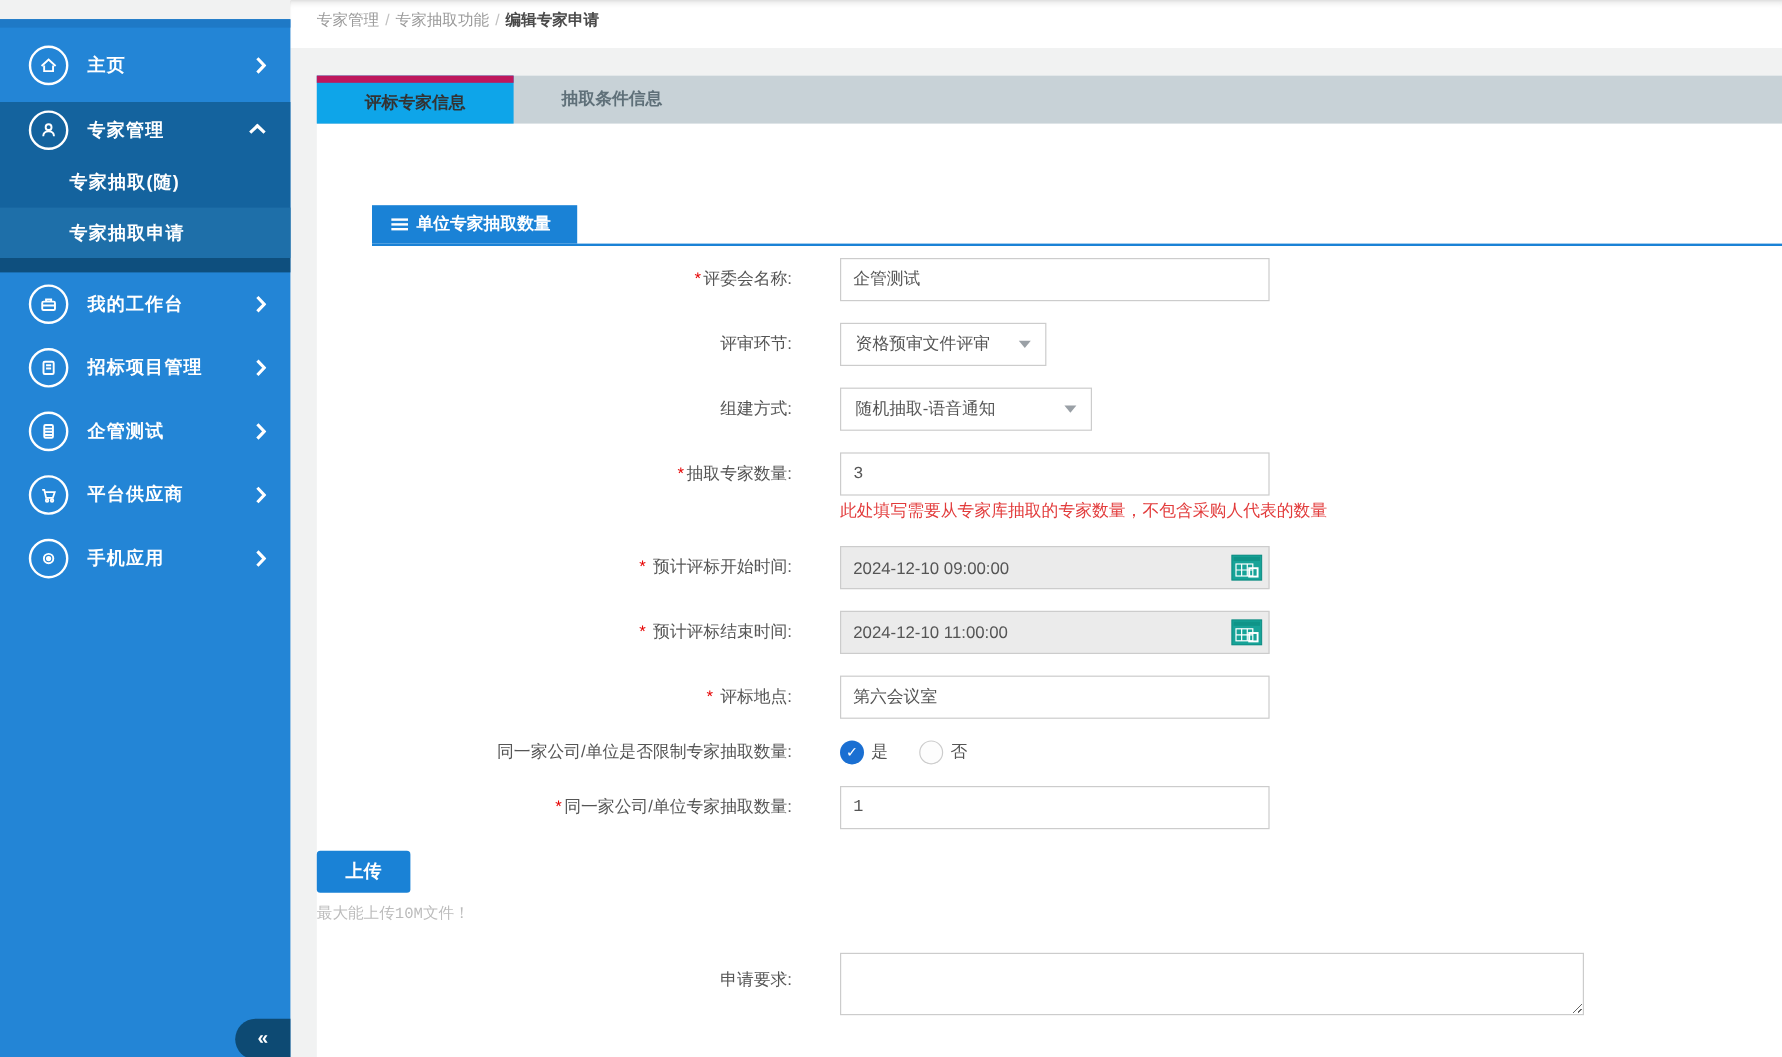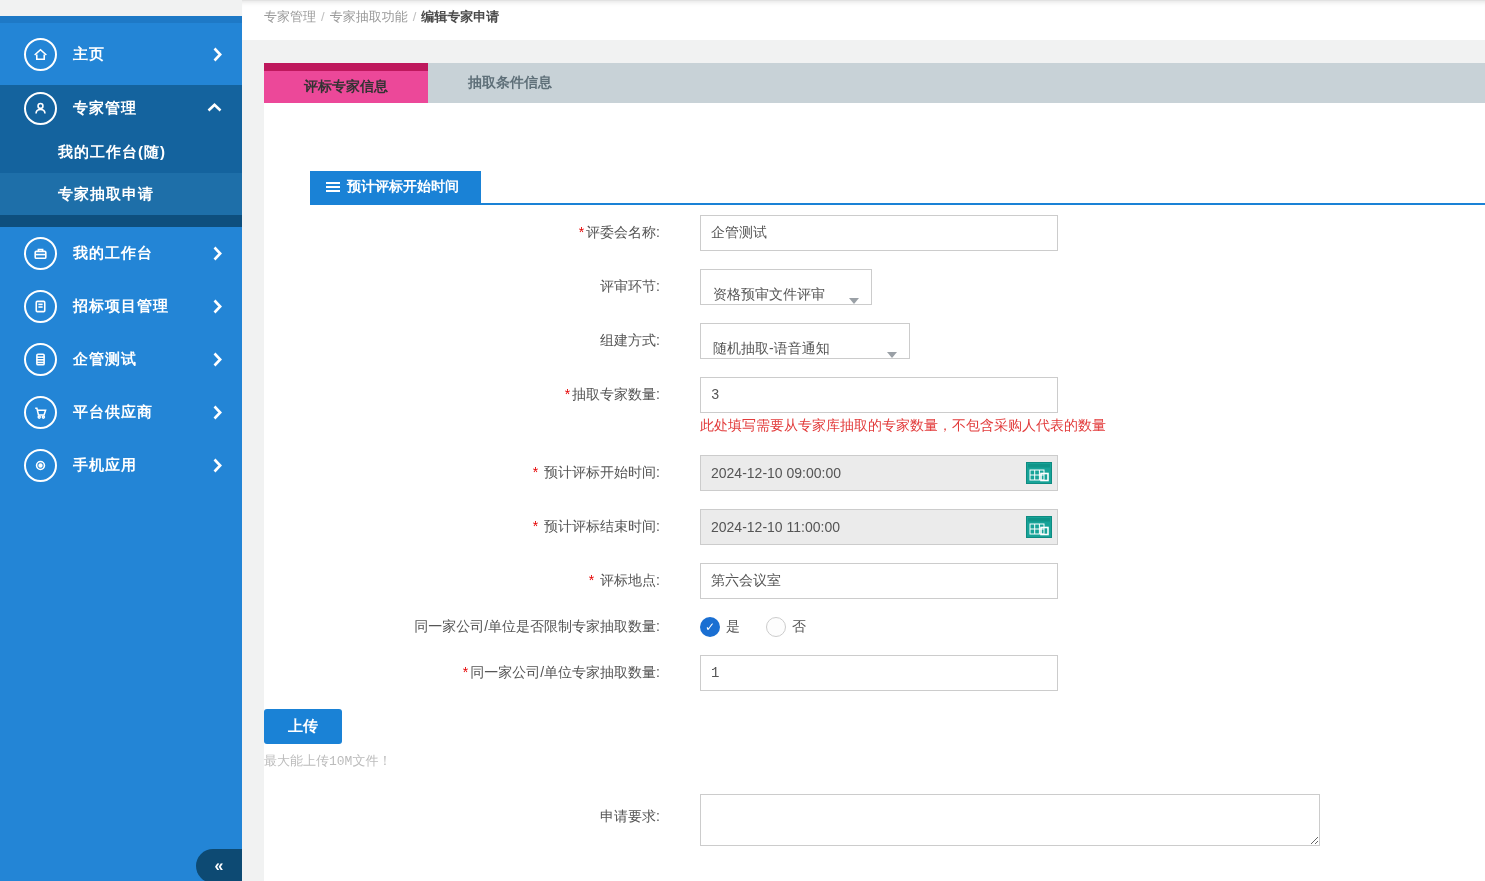--- a/index.html
+++ b/index.html
@@ -37,39 +37,39 @@
   .crumb { color:#9a9a9a; cursor:pointer; }
   .crumb-sep { color:#c0c0c0; margin:0 5px; }
   .crumb-current { color:#4a4a4a; font-weight:bold; }
 
   .panel { margin-left:22px; margin-top:23px; background:#fff; min-height:818px; }
 
   
   .tabbar { height:40px; background:#c8d2d7; display:flex; }
   .tab { width:164px; display:flex; align-items:center; justify-content:center;
     font-size:14px; font-weight:bold; cursor:pointer; }
-  .tab.active { background:#ec4899; border-top:8px solid #be185d; color:#333;align-items:center; }
+  .tab.active { background:#0ea5e9; border-top:6px solid #be185d; color:#333;align-items:center; }
   .tab.inactive { color:#5f7079; }
 
   
   .section-header { margin:68px 0 0 46px; border-bottom:2px solid #1a82d6; }
   .section-tab { display:inline-flex; align-items:center; gap:7px; background:#1a82d6;
     color:#fff; height:32px; padding:0 22px 0 16px; font-size:14px; font-weight:bold; }
 
   
   .form { padding-top:10px; }
   .form-row { display:flex; align-items:center; margin-bottom:18px; }
   .form-row.hint-row { margin-top:-14px; margin-bottom:20px; }
   .form-label { width:436px; padding-right:40px; text-align:right; font-size:14px;
     color:#555; flex:0 0 auto; }
   .req { color:#e60000; margin-right:2px; }
   .text-input { width:358px; height:36px; border:1px solid #ccc; padding:0 10px;
     font-size:14px; color:#555; font-family:Liberation Mono, monospace; background:#fff; }
   .select-box { height:36px; border:1px solid #ccc; background:#fff; display:flex;
-    align-items:flex-end; justify-content:space-between; padding:0 12px; font-size:14px;
+    align-items:center; justify-content:space-between; padding:0 12px; font-size:14px;
     color:#555; cursor:pointer; }
   .select-box.w1 { width:172px; }
   .select-box.w2 { width:210px; }
   .caret { width:0; height:0; border-left:5px solid transparent;
     border-right:5px solid transparent; border-top:6px solid #9aa0a6; }
   .date-input { width:358px; height:36px; border:1px solid #ccc; background:#ebebeb;
     display:flex; align-items:center; justify-content:space-between;
     padding:0 5px 0 10px; font-size:14px; color:#555; cursor:pointer; }
   .red-hint { font-size:14px; color:#e23b3b; }
   .radio-group { display:flex; align-items:center; gap:26px; }
@@ -118,21 +118,21 @@
         </svg>
       </span>
       <span class="mi-label">专家管理</span>
       <span class="mi-chevron">
         <svg width="15" height="10" viewBox="0 0 15 10" fill="none" stroke="#fff" stroke-width="2.6">
           <polyline points="1.5,7.5 7.5,1.8 13.5,7.5"></polyline>
         </svg>
       </span>
     </div>
     <div class="submenu-item">
-      <span>我的工作台(随)</span>
+      <span>专家抽取(随)</span>
     </div>
     <div class="submenu-item active">
       <span>专家抽取申请</span>
     </div>
   </div>
   <div class="group-footer"></div>
 
   <div class="menu-item">
     <span class="mi-icon">
       <svg width="17" height="17" viewBox="0 0 16 16" fill="none" stroke="#fff" stroke-width="1.5">
@@ -235,21 +235,21 @@
       </div>
     </div>
 
     <div class="section-header">
       <span class="section-tab">
         <svg width="14" height="12" viewBox="0 0 14 12">
           <rect x="0" y="1" width="14" height="2" fill="#fff"></rect>
           <rect x="0" y="5" width="14" height="2" fill="#fff"></rect>
           <rect x="0" y="9" width="14" height="2" fill="#fff"></rect>
         </svg>
-        <span>预计评标开始时间</span>
+        <span>单位专家抽取数量</span>
       </span>
     </div>
 
     <div class="form">
 
       <div class="form-row">
         <div class="form-label">
           <span class="req">*</span><span>评委会名称:</span>
         </div>
         <input class="text-input" type="text" value="企管测试" style="">

